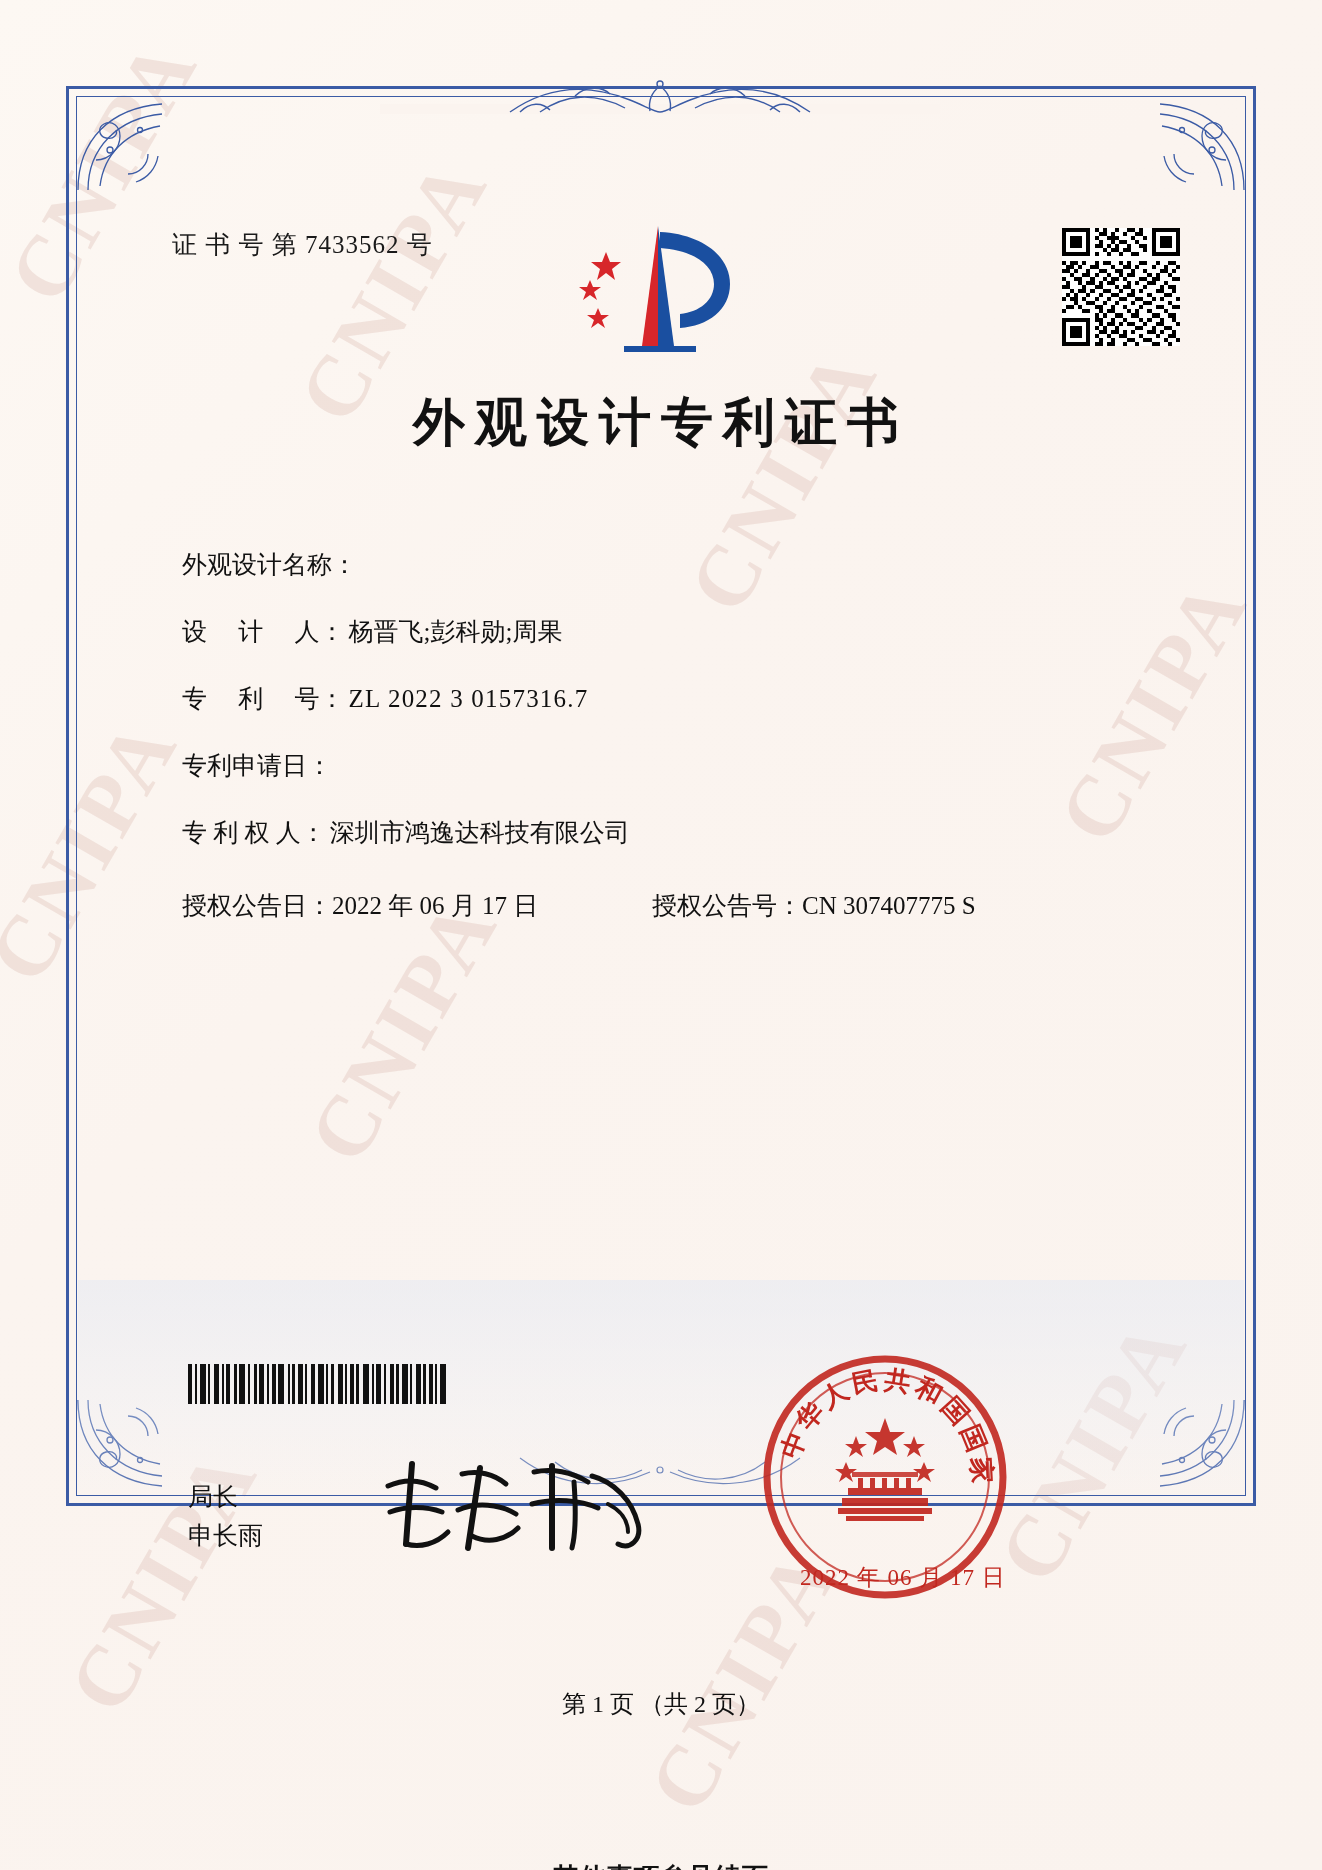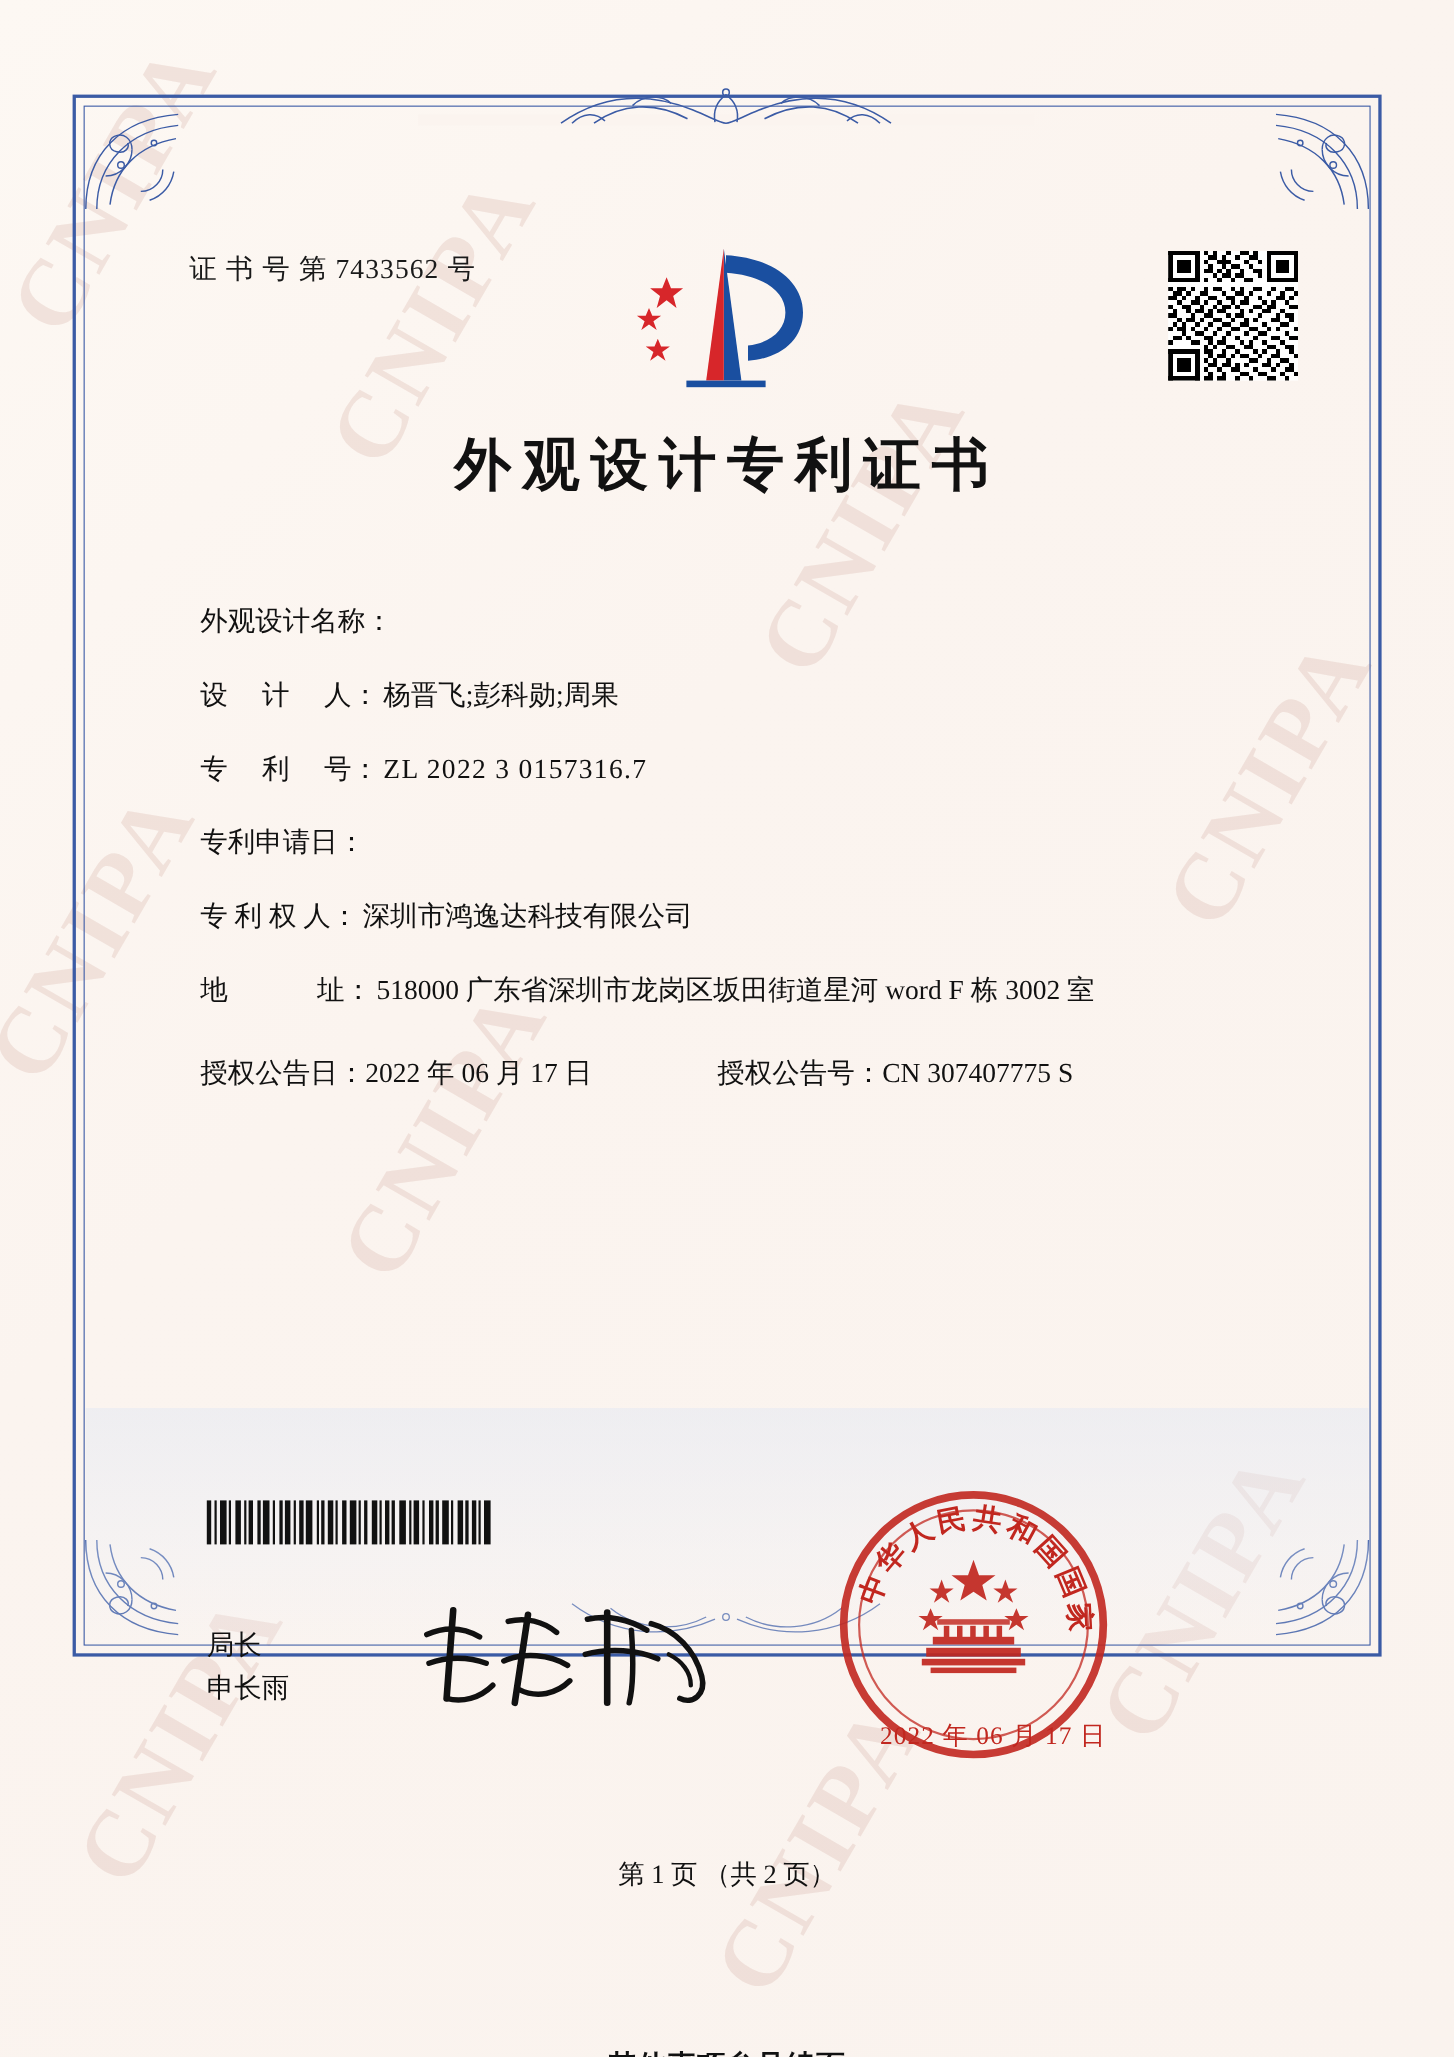--- a/index.html
+++ b/index.html
@@ -622,24 +622,20 @@
 
     <div class="row">
       <span class="label">专利申请日：</span>
     </div>
 
     <div class="row">
       <span class="label">专 利 权 人：</span>
       <span class="value">深圳市鸿逸达科技有限公司</span>
     </div>
 
-    <div class="row addr">
-      <span class="label">地　　 　址：</span>
-      <span class="value">518000 广东省深圳市龙岗区坂田街道星河 word F 栋 3002 室</span>
-    </div>
 
     <div class="grant-row">
       <div class="grant-left">
         <span>授权公告日：</span><span>2022 年 06 月 17 日</span>
       </div>
       <div class="grant-right">
         <span>授权公告号：</span><span>CN 307407775 S</span>
       </div>
     </div>
 

